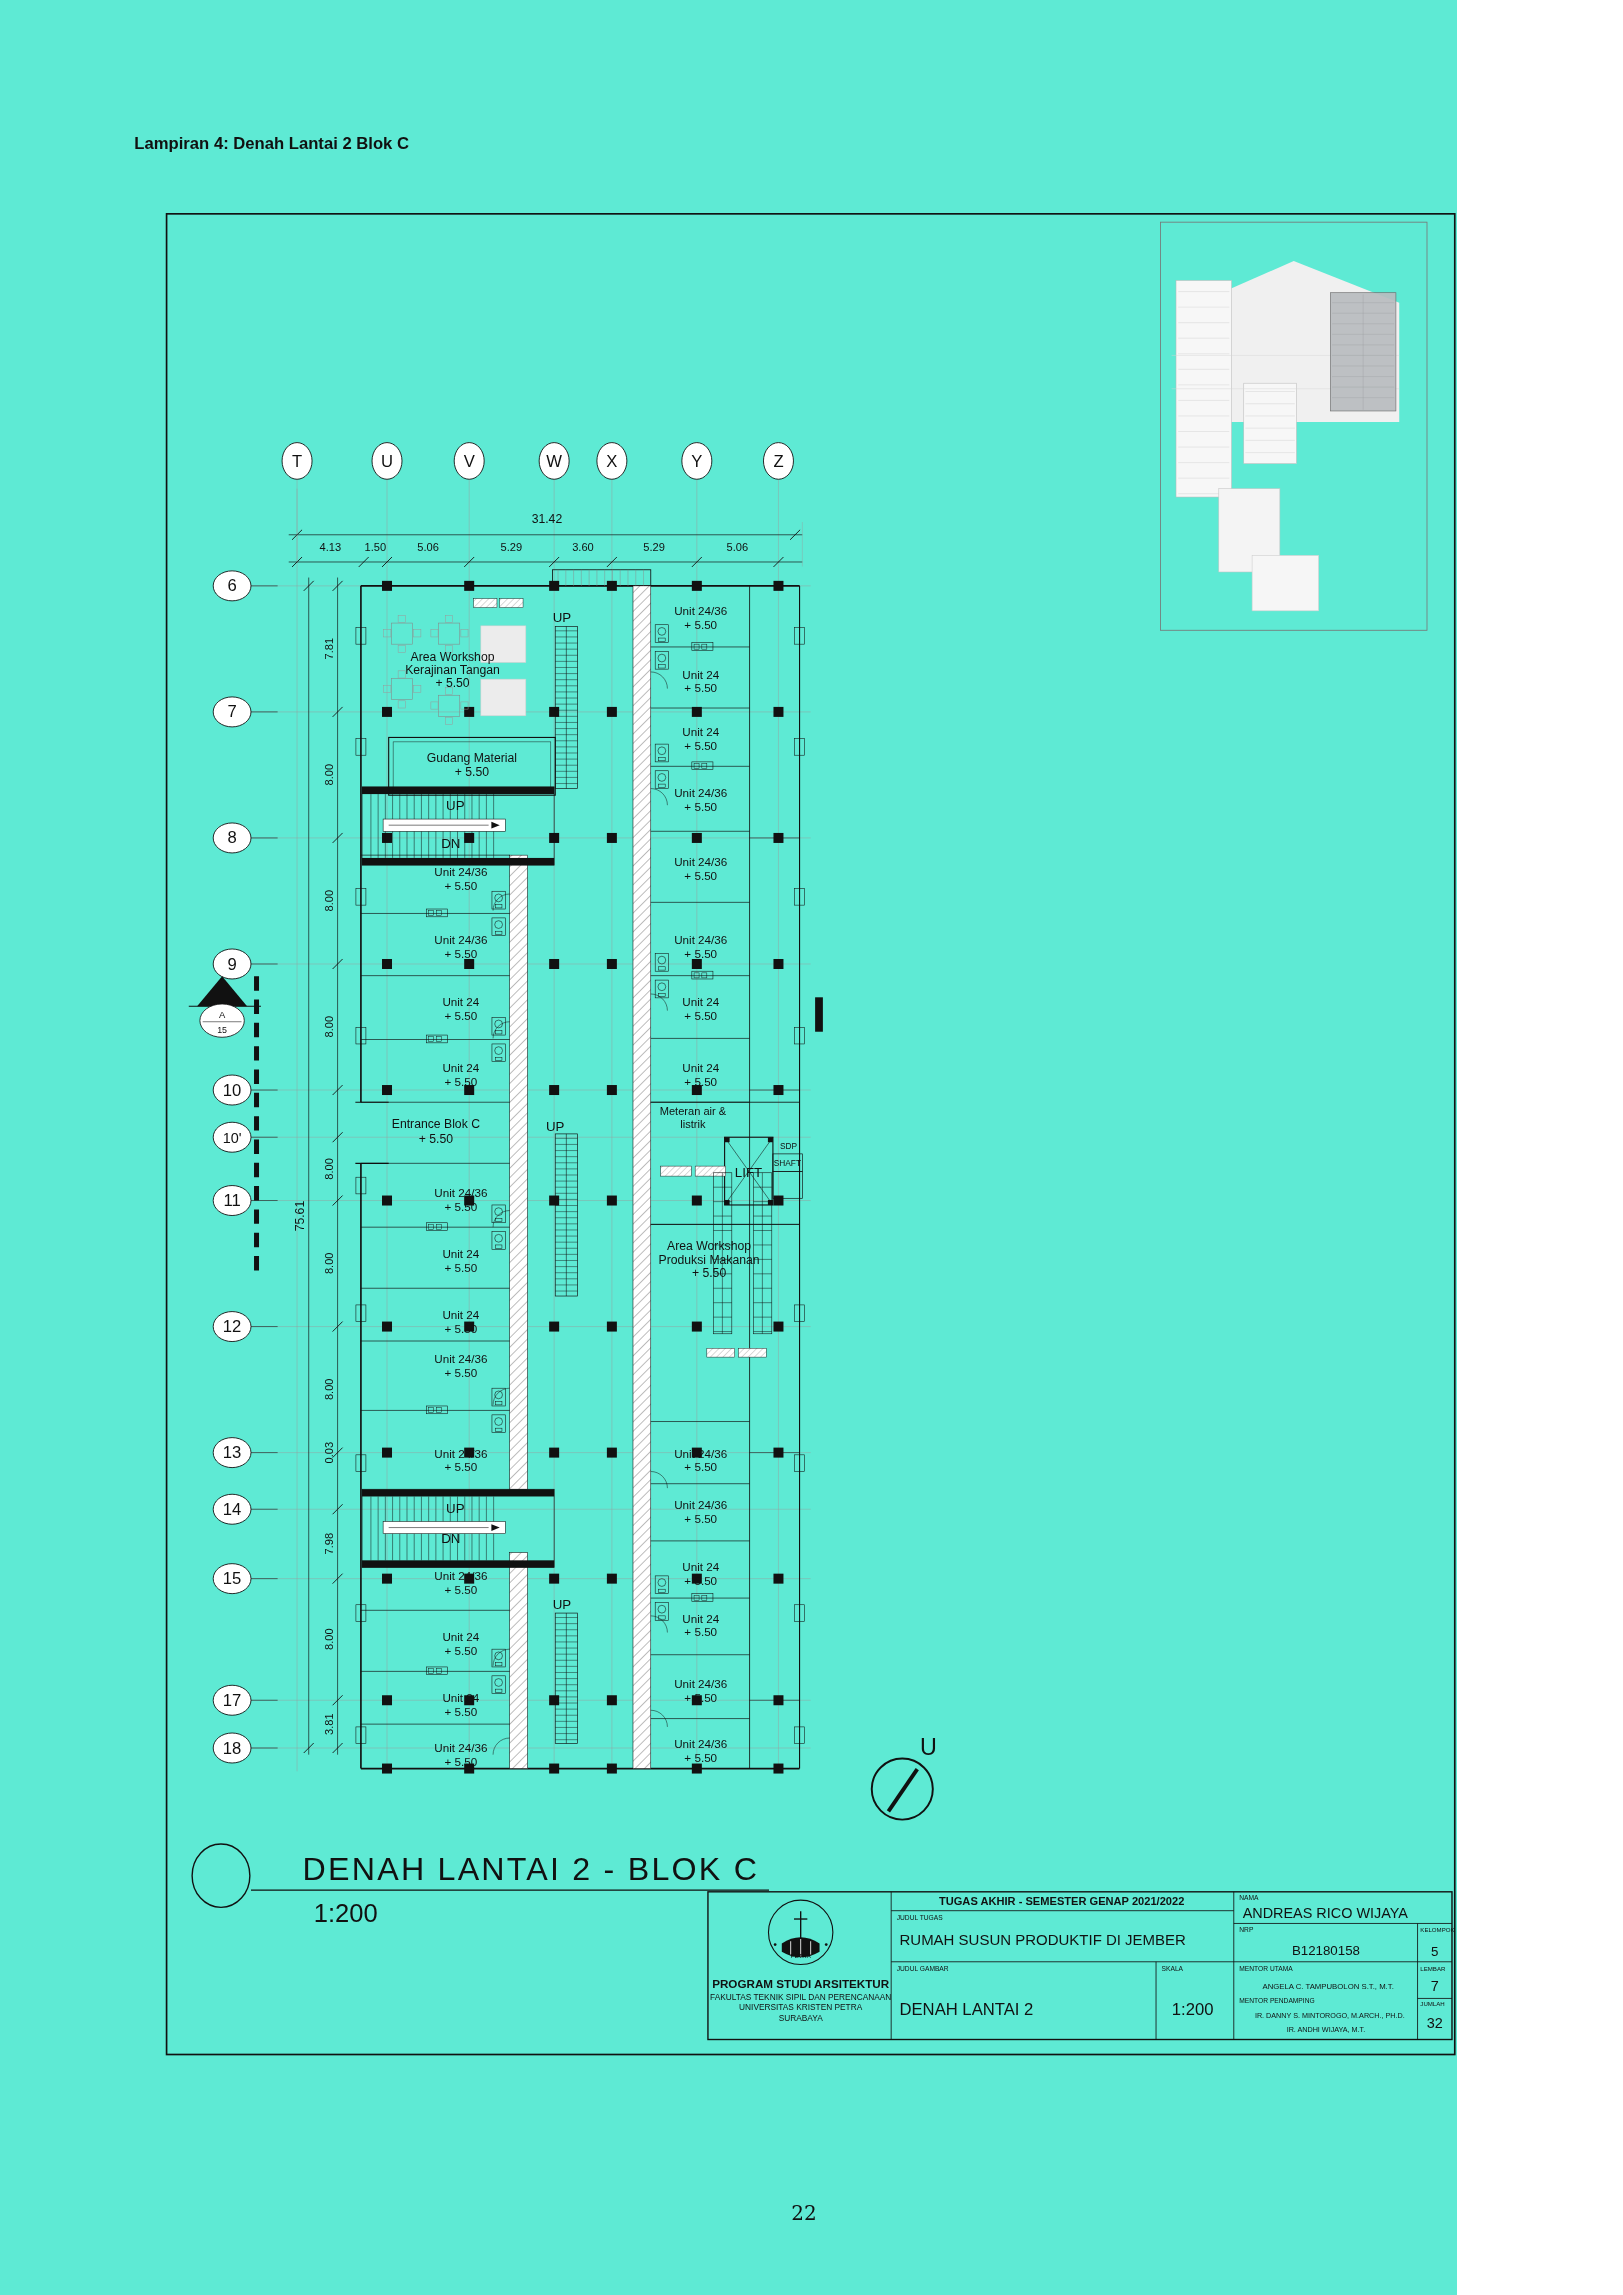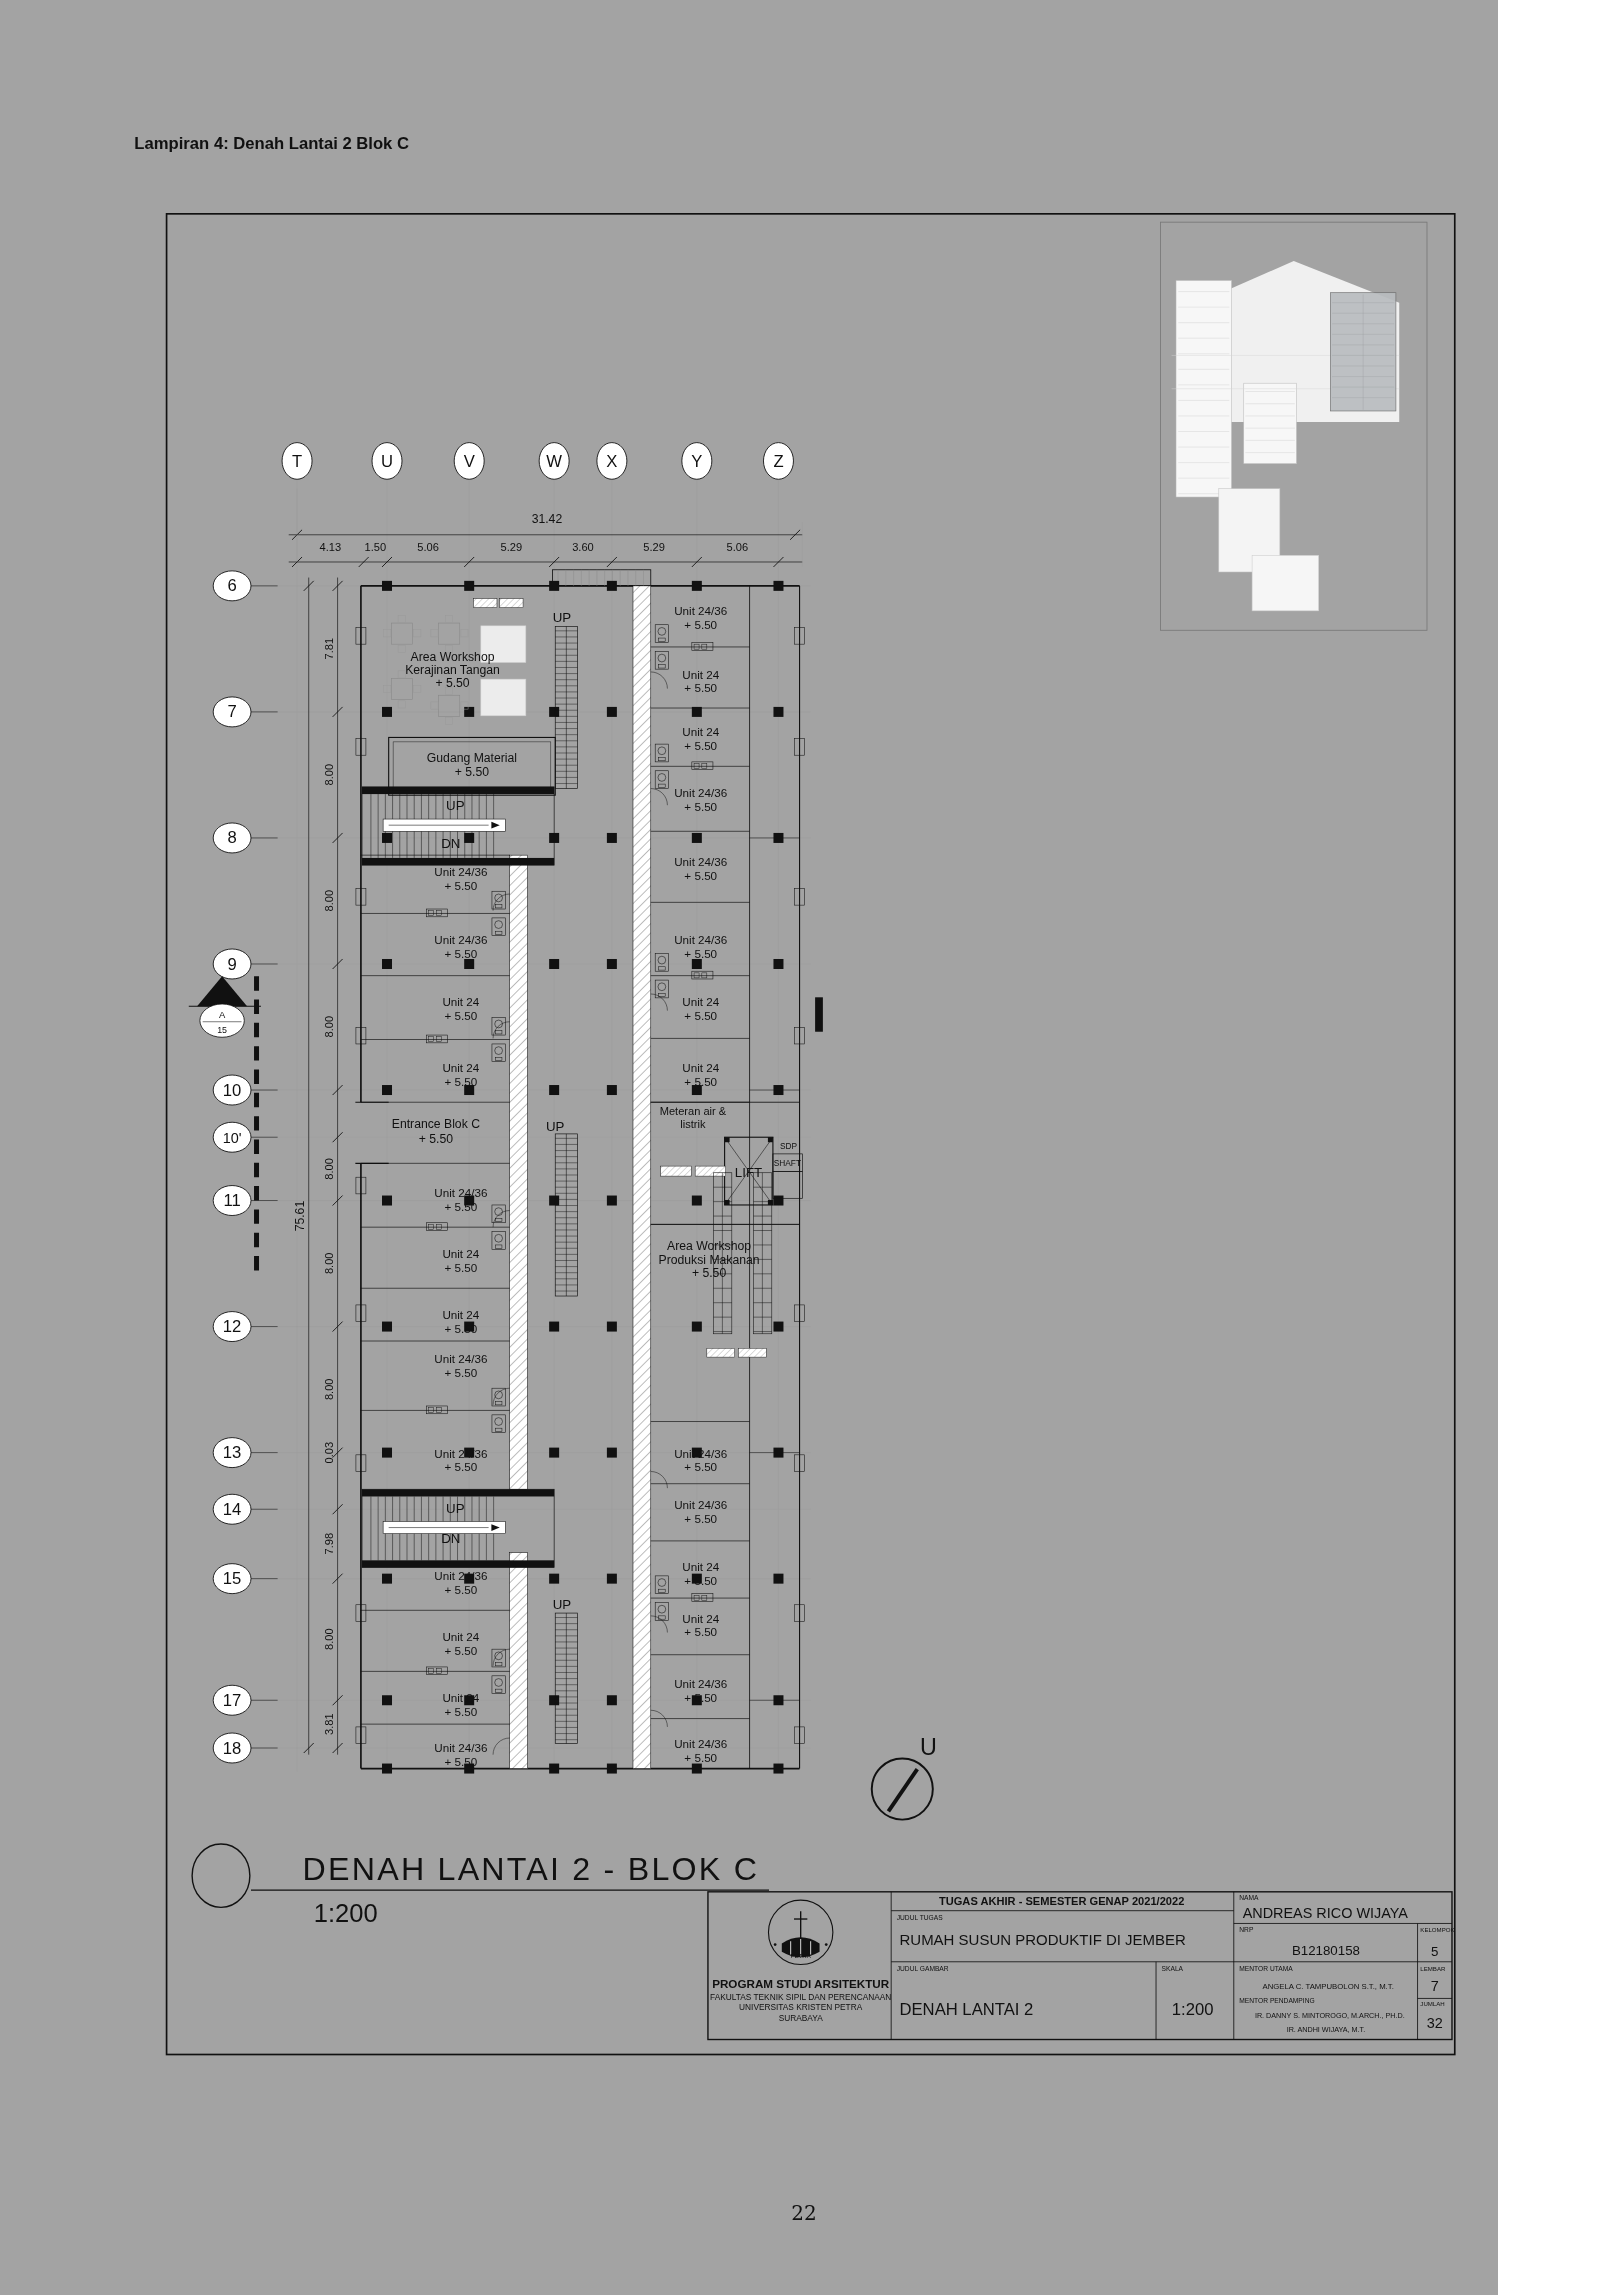--- a/index.html
+++ b/index.html
@@ -1,17 +1,17 @@
 <!DOCTYPE html>
 <html style="font-size:9px"><head>
 <meta charset="utf-8">
 <style>
   html,body{margin:0;padding:0;background:#ffffff;}
-  #page{position:relative;width:1457px;height:2295px;background:#a3a3a3;overflow:hidden;
-        font-family:"Liberation Sans", sans-serif;padding-left:41px;}
+  #page{position:relative;width:1457px;height:2295px;background:#5eead4;overflow:hidden;
+        font-family:"Liberation Sans", sans-serif;}
   svg{position:absolute;left:0;top:0;}
   text{fill:#111;}
 </style>
 </head>
 <body>
 
 <div id="page">
   <svg id="sheet" width="1623" height="2295" viewBox="0 0 2923 4133">
     <defs>
       <pattern id="hatch" width="12" height="12" patternUnits="userSpaceOnUse" patternTransform="rotate(45)">

